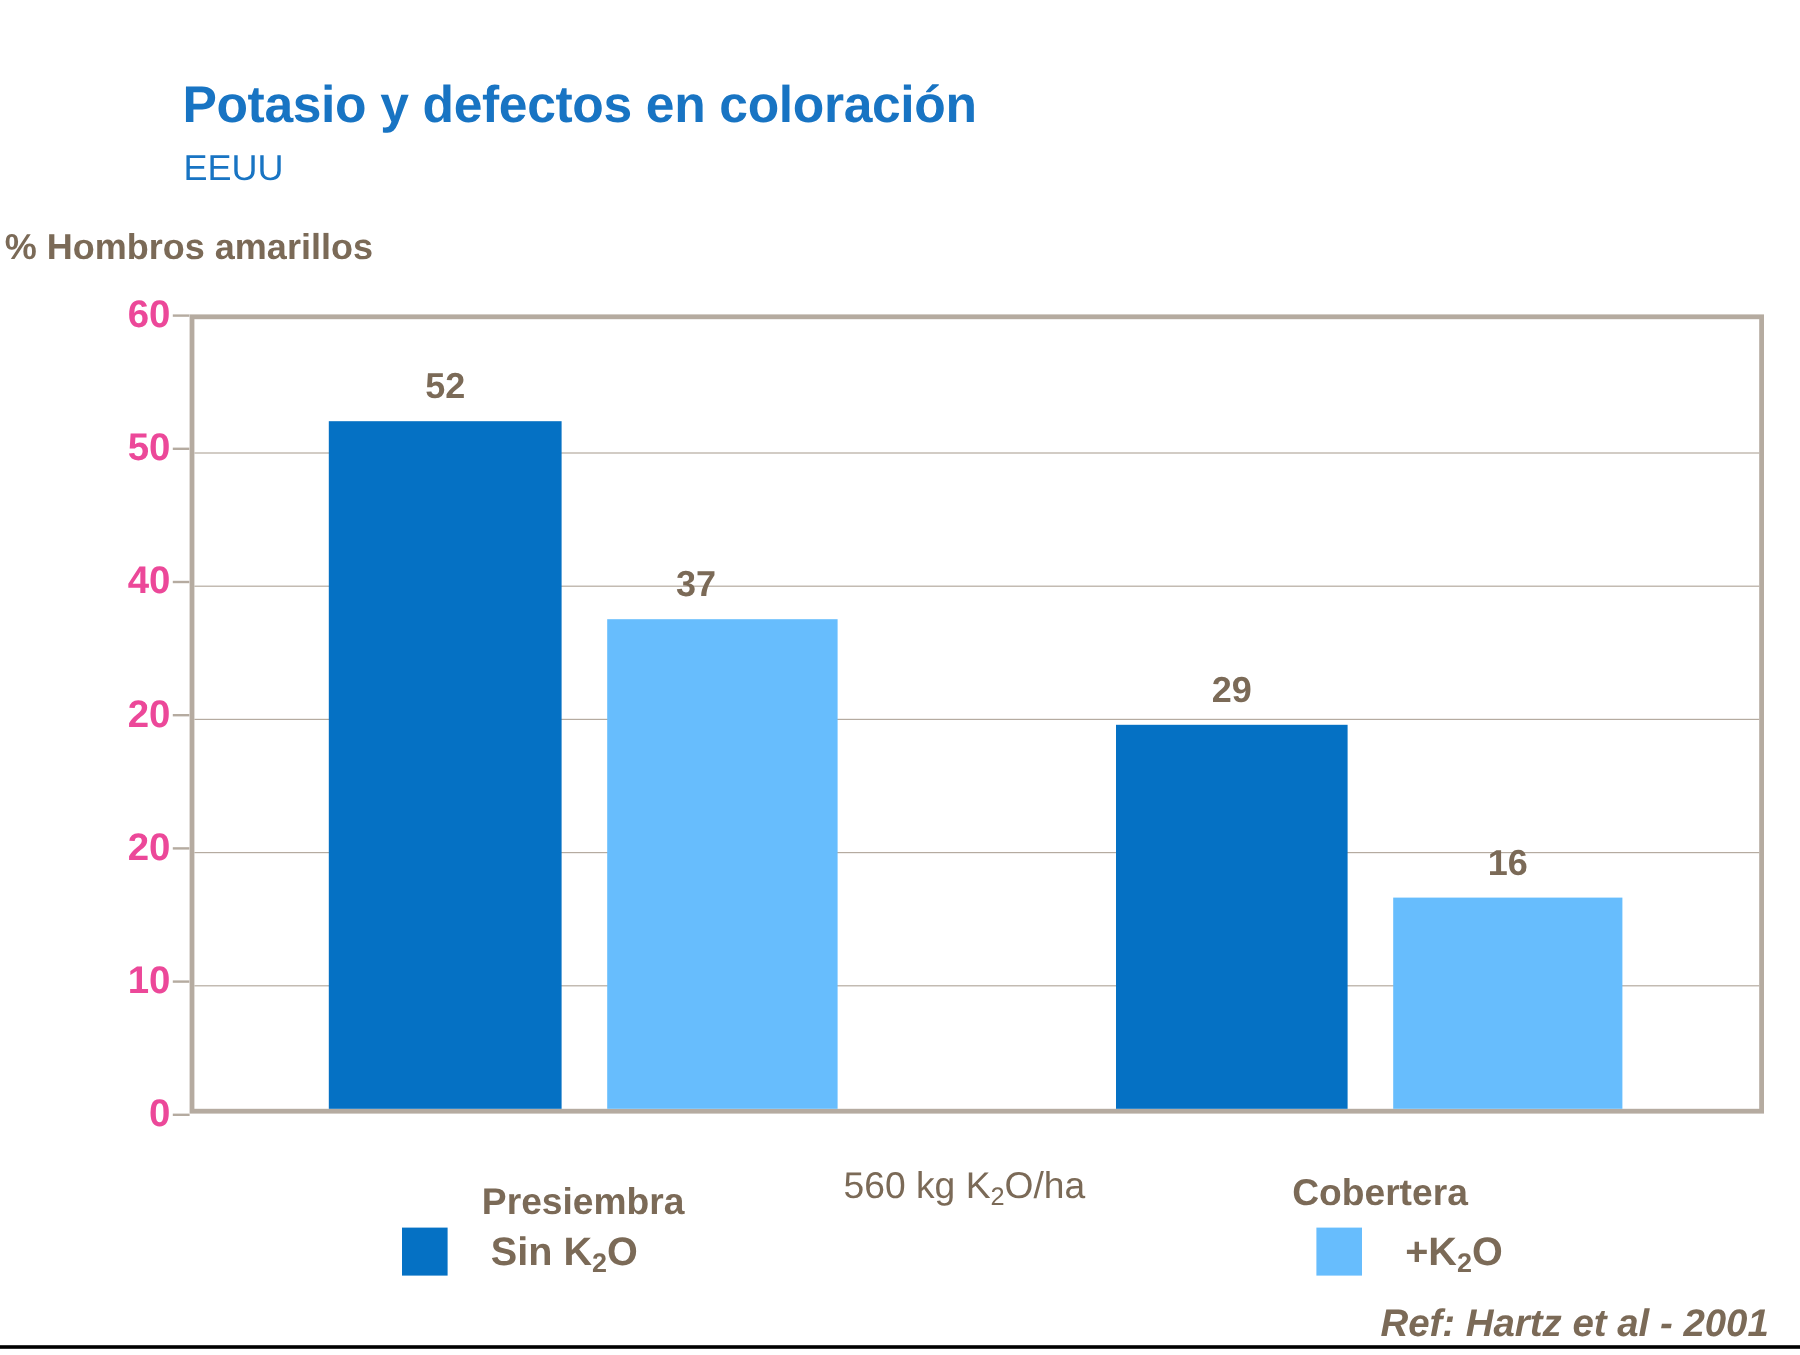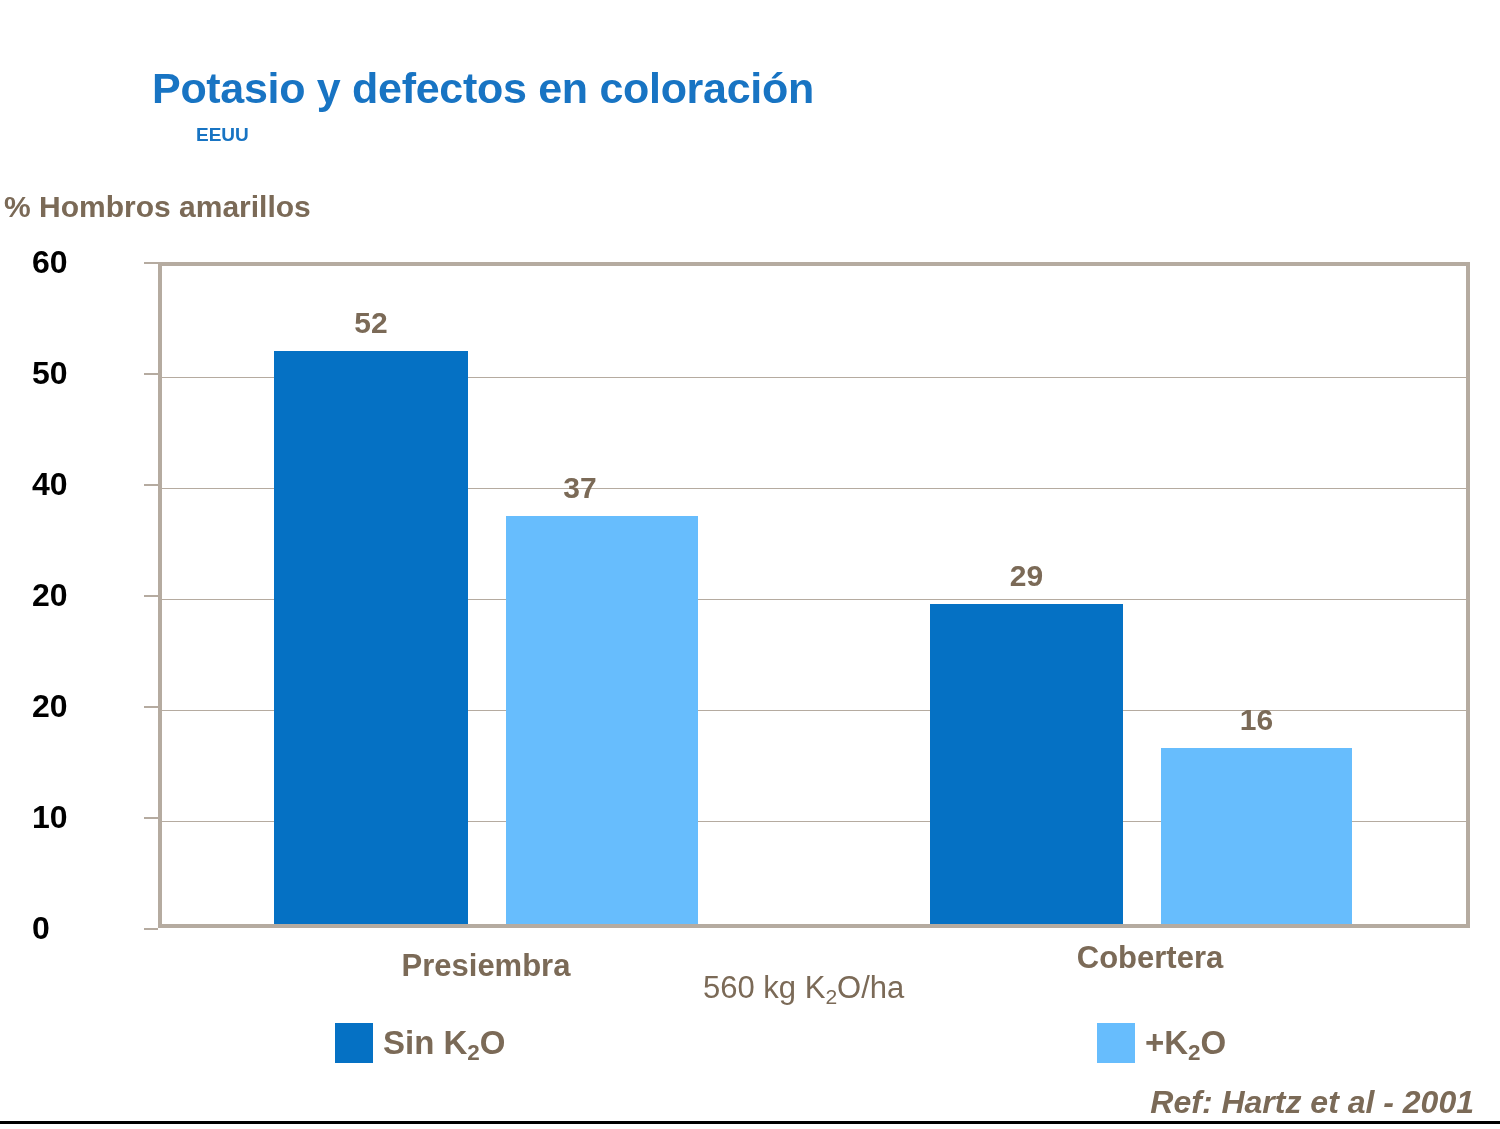--- a/index.html
+++ b/index.html
@@ -23,25 +23,24 @@
     font-size: 43px;
     font-weight: bold;
     color: #1874C3;
     letter-spacing: -0.3px;
     white-space: nowrap;
   }
   #chart-subtitle {
     position: absolute;
     left: 153px;
     top: 124px;
-    font-size: 19px;
-    font-weight: bold;
+    font-size: 30px;
+    font-weight: normal;
     color: #1874C3;
     white-space: nowrap;
-    margin-left: 43px;
   }
   #y-axis-title {
     position: absolute;
     left: 4px;
     top: 190px;
     font-size: 30px;
     font-weight: bold;
     color: #7B6A57;
     white-space: nowrap;
   }
@@ -63,23 +62,24 @@
     right: 0;
     height: 1px;
     background: #B5ABA0;
   }
 
   
   .y-tick-label {
     position: absolute;
     right: 1358px;
     width: 110px;
+    text-align: right;
     font-size: 32px;
     font-weight: bold;
-    color: #000000;
+    color: #ec4899;
     transform: translateY(-50%);
   }
   .y-tick-mark {
     position: absolute;
     width: 14px;
     height: 2px;
     background: #B5ABA0;
     left: 144px;
   }
 
@@ -98,20 +98,21 @@
   }
 
   
   .cat-label {
     position: absolute;
     font-size: 31px;
     font-weight: bold;
     color: #7B6A57;
     white-space: nowrap;
     text-align: center;
+    margin-top: 36px;
   }
   #x-axis-title {
     position: absolute;
     font-size: 31px;
     font-weight: normal;
     color: #7B6A57;
     white-space: nowrap;
   }
   sub {
     font-size: 0.68em;
@@ -128,21 +129,21 @@
   }
   .legend-swatch {
     width: 38px;
     height: 40px;
     display: inline-block;
   }
   .legend-label {
     font-size: 33px;
     font-weight: bold;
     color: #7B6A57;
-    margin-left: 10px;
+    margin-left: 36px;
     white-space: nowrap;
   }
 
   
   #source-ref {
     position: absolute;
     right: 26px;
     top: 1084px;
     font-size: 32px;
     font-weight: bold;

